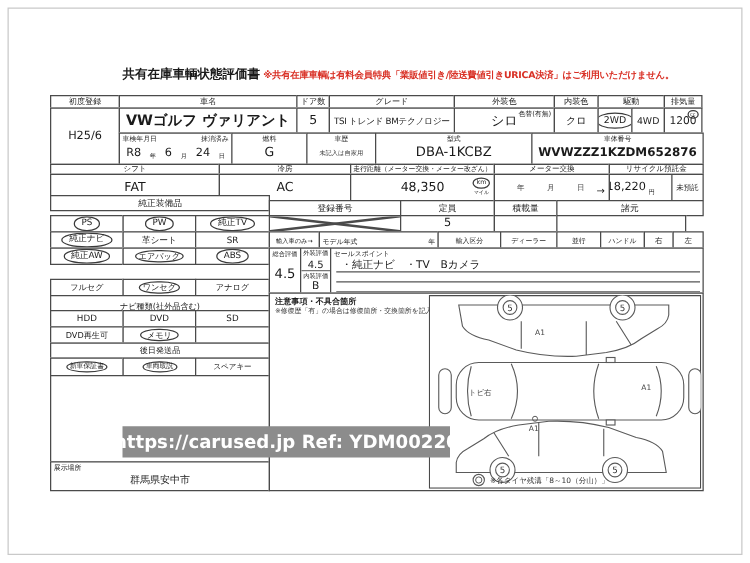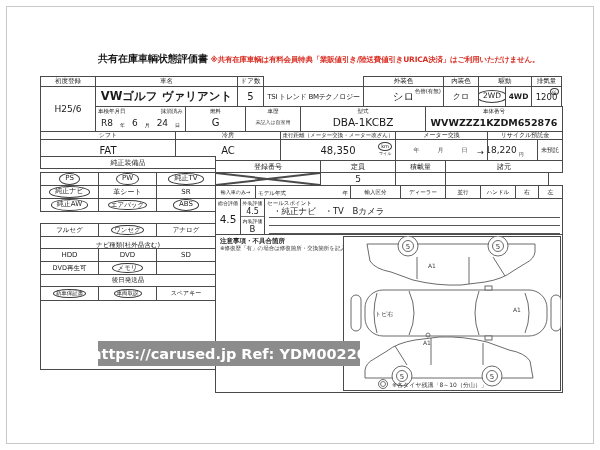--- a/index.html
+++ b/index.html
@@ -32,38 +32,39 @@
   <div class="frame"></div>
 
   <div class="ttl">
     <b>共有在庫車輌状態評価書</b>
     <span class="red">※共有在庫車輌は有料会員特典「業販値引き/陸送費値引きURICA決済」はご利用いただけません。</span>
   </div>
 
   <div class="c hd" style="left:40px;top:76px;width:56px;height:11px">初度登録</div>
   <div class="c hd" style="left:95px;top:76px;width:143px;height:11px">車名</div>
   <div class="c hd" style="left:237px;top:76px;width:27px;height:11px">ドア数</div>
+  <div class="c hd" style="left:263px;top:76px;width:101px;height:11px">グレード</div>
   <div class="c hd" style="left:363px;top:76px;width:81px;height:11px">外装色</div>
   <div class="c hd" style="left:443px;top:76px;width:36px;height:11px">内装色</div>
   <div class="c hd" style="left:478px;top:76px;width:54px;height:11px">駆動</div>
   <div class="c hd" style="left:531px;top:76px;width:31px;height:11px">排気量</div>
 
   <div class="c" style="left:40px;top:86px;width:56px;height:46px;font-size:9px">H25/6</div>
   <div class="c" style="left:95px;top:86px;width:143px;height:21px;font-size:11.5px;font-weight:bold;white-space:nowrap">VWゴルフ ヴァリアント</div>
   <div class="c" style="left:237px;top:86px;width:27px;height:21px;font-size:10px">5</div>
   <div class="c" style="left:363px;top:86px;width:81px;height:21px;font-size:10.5px">
     <span>シロ</span>
     <i class="tr">色替(有無)</i>
   </div>
   <div class="c" style="left:263px;top:86px;width:101px;height:21px;font-size:7px;letter-spacing:-0.3px;white-space:nowrap">TSI トレンド BMテクノロジー</div>
   <div class="c" style="left:443px;top:86px;width:36px;height:21px;font-size:8px">クロ</div>
   <div class="c" style="left:478px;top:86px;width:28px;height:21px;font-size:7.5px">
     <span class="mr">2WD</span>
   </div>
-  <div class="c" style="left:505px;top:86px;width:27px;height:21px;font-size:7.5px;font-weight:bold">4WD</div>
+  <div class="c" style="left:505px;top:86px;width:27px;height:21px;font-size:7.5px;font-weight:normal">4WD</div>
   <div class="c" style="left:531px;top:86px;width:31px;height:21px;font-size:8.5px">
     <span>1200</span>
     <i class="tr mr" style="font-size:4px;padding:0 1.5px">cc</i>
   </div>
 
   <div class="c" style="left:95px;top:106px;width:91px;height:26px">
     <i class="tl">車検年月日</i>
     <i class="tr">抹消済み</i>
     <span style="display:flex;gap:7px;margin-top:7px;align-items:flex-end">
       <span style="font-size:9px">R8</span>
@@ -195,20 +196,24 @@
   <div class="c" style="left:40px;top:286px;width:59px;height:15px;font-size:5.5px">
       <span class="mr" style="padding:0 2px">新車保証書</span>
     </div>
   <div class="c" style="left:98px;top:286px;width:59px;height:15px;font-size:5.5px">
       <span class="mr" style="padding:0 2px">車両取説</span>
     </div>
   <div class="c" style="left:156px;top:286px;width:60px;height:15px;font-size:6px">スペアキー</div>
 
   <div class="c" style="left:40px;top:300px;width:176px;height:70px"></div>
 
+  <div class="c" style="left:40px;top:369px;width:176px;height:24px">
+    <i class="tl">展示場所</i>
+    <span style="font-size:8px;margin-top:4px">群馬県安中市</span>
+  </div>
 
   <div class="c" style="left:215px;top:185px;width:41px;height:14px;font-size:5px">輸入車のみ→</div>
   <div class="c" style="left:255px;top:185px;width:96px;height:14px">
     <i class="tl" style="font-size:5.5px;top:4px">モデル年式</i>
     <i class="tr" style="font-size:5.5px;top:4px">年</i>
   </div>
   <div class="c" style="left:350px;top:185px;width:51px;height:14px;font-size:5.5px">輸入区分</div>
   <div class="c" style="left:400px;top:185px;width:46px;height:14px;font-size:5.5px">ディーラー</div>
   <div class="c" style="left:445px;top:185px;width:36px;height:14px;font-size:5.5px">並行</div>
   <div class="c" style="left:480px;top:185px;width:36px;height:14px;font-size:5.5px">ハンドル</div>

